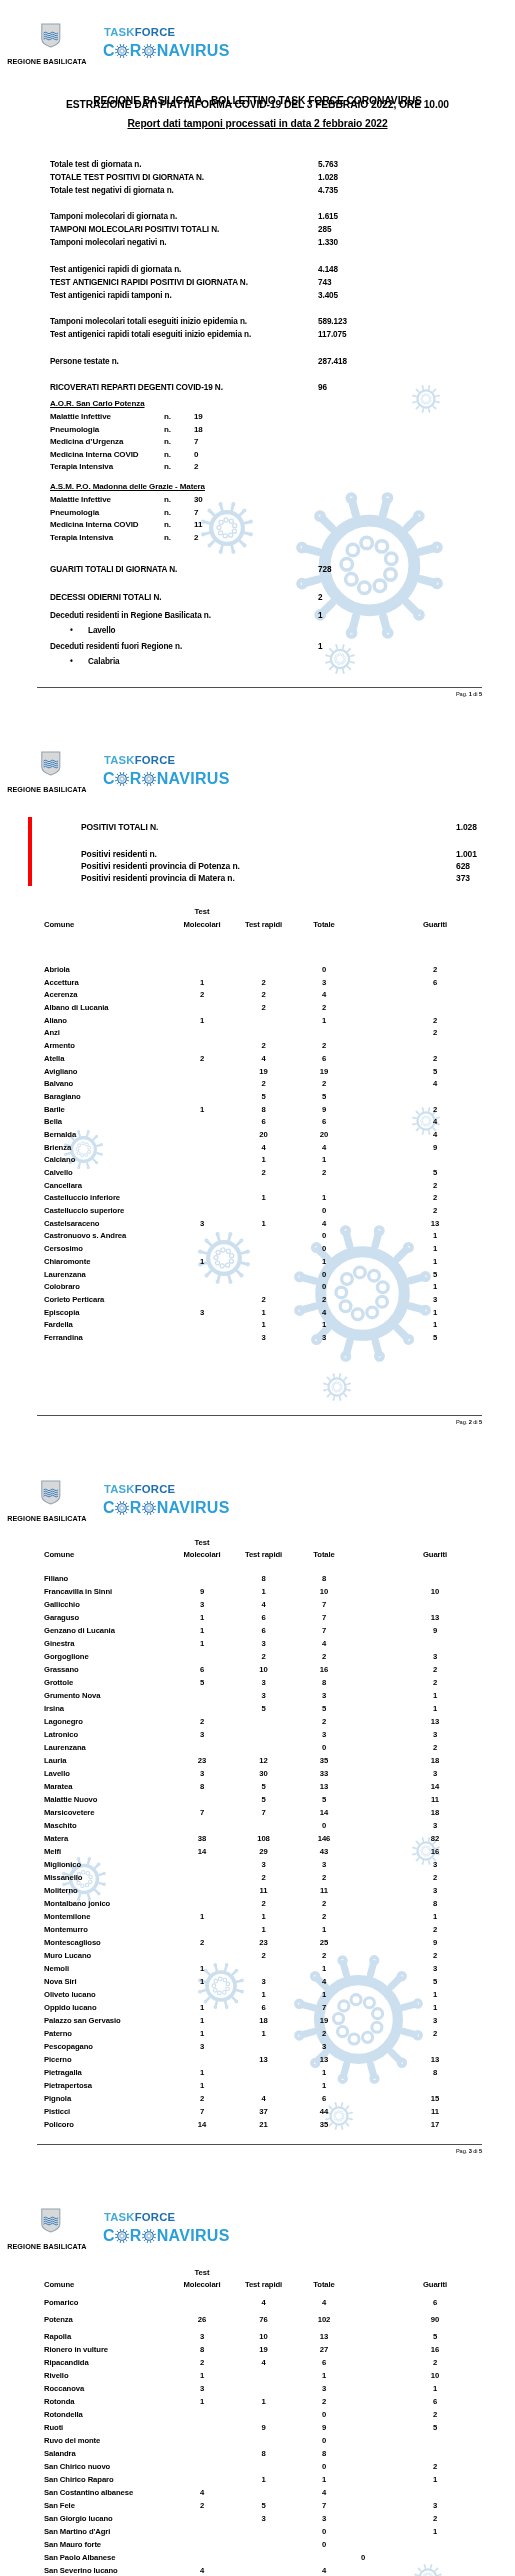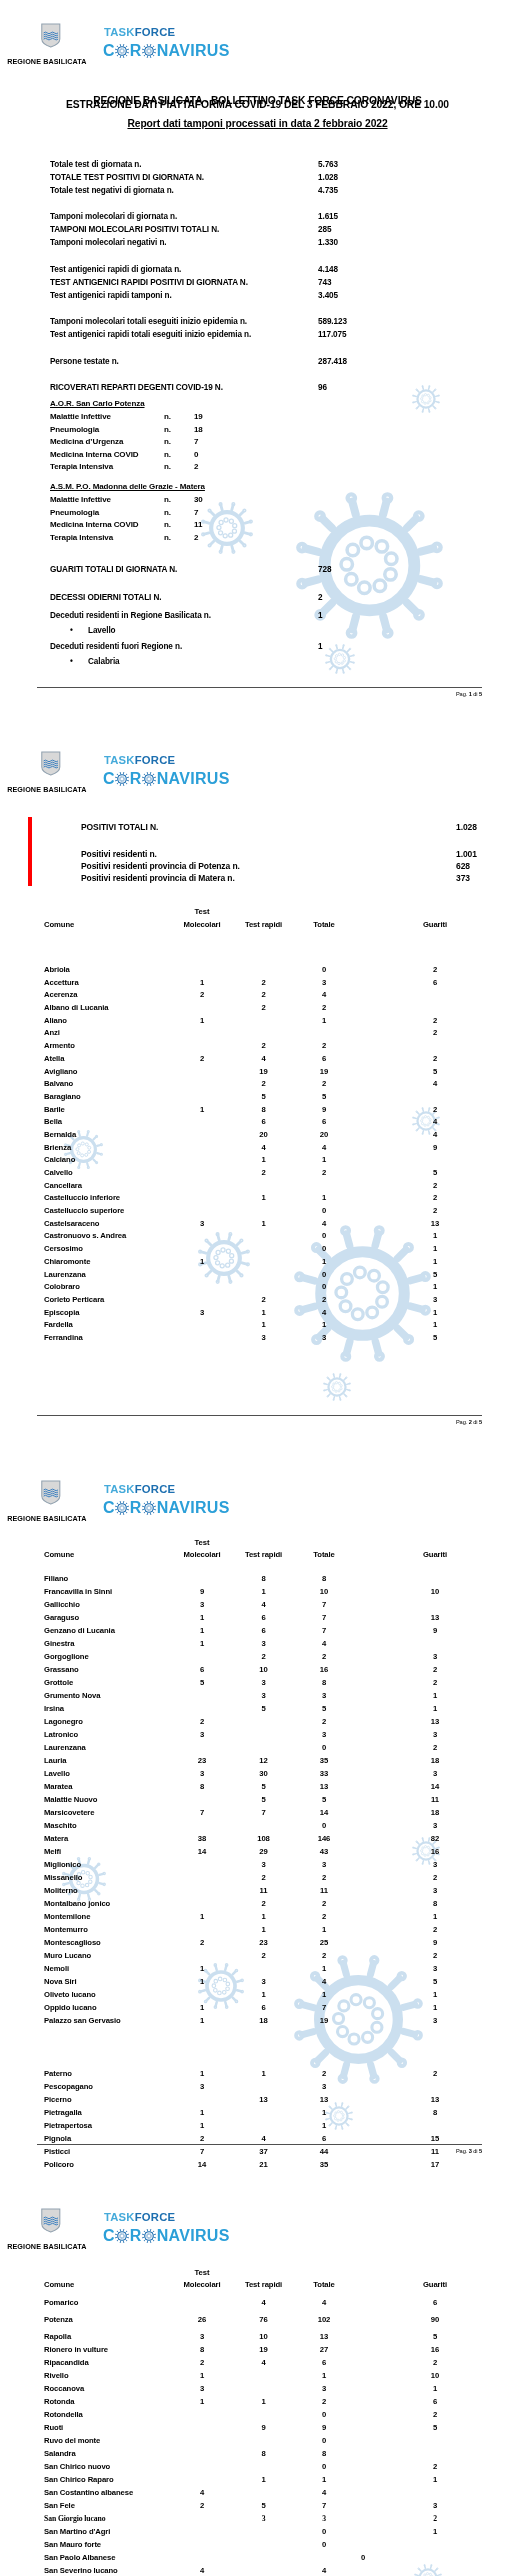--- a/index.html
+++ b/index.html
@@ -1327,21 +1327,21 @@
           <div class="cc">7</div>
           <div class="cc">1</div>
         </div>
         <div class="trow" style="height: 13px; line-height: 13px;">
           <div>Palazzo san Gervasio</div>
           <div class="cc">1</div>
           <div class="cc">18</div>
           <div class="cc">19</div>
           <div class="cc">3</div>
         </div>
-        <div class="trow" style="height: 13px; line-height: 13px; margin-top: 40px;">
+        <div class="trow" style="height: 13px; line-height: 13px;">
           <div>Paterno</div>
           <div class="cc">1</div>
           <div class="cc">1</div>
           <div class="cc">2</div>
           <div class="cc">2</div>
         </div>
         <div class="trow" style="height: 13px; line-height: 13px;">
           <div>Pescopagano</div>
           <div class="cc">3</div>
           <div class="cc"></div>
@@ -1797,21 +1797,21 @@
           <div class="cc">4</div>
           <div class="cc"></div>
         </div>
         <div class="trow" style="height: 13px; line-height: 13px;">
           <div>San Fele</div>
           <div class="cc">2</div>
           <div class="cc">5</div>
           <div class="cc">7</div>
           <div class="cc">3</div>
         </div>
-        <div class="trow" style="height: 13px; line-height: 13px; font-family: Liberation Serif, serif;">
+        <div class="trow" style="height: 13px; line-height: 13px;">
           <div>San Giorgio lucano</div>
           <div class="cc"></div>
           <div class="cc">3</div>
           <div class="cc">3</div>
           <div class="cc">2</div>
         </div>
         <div class="trow" style="height: 13px; line-height: 13px;">
           <div>San Martino d'Agri</div>
           <div class="cc"></div>
           <div class="cc"></div>

